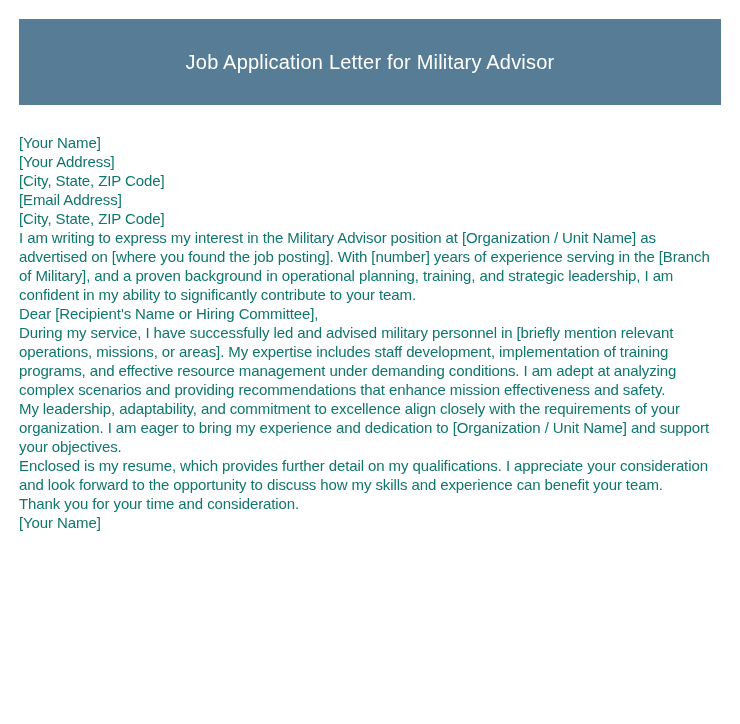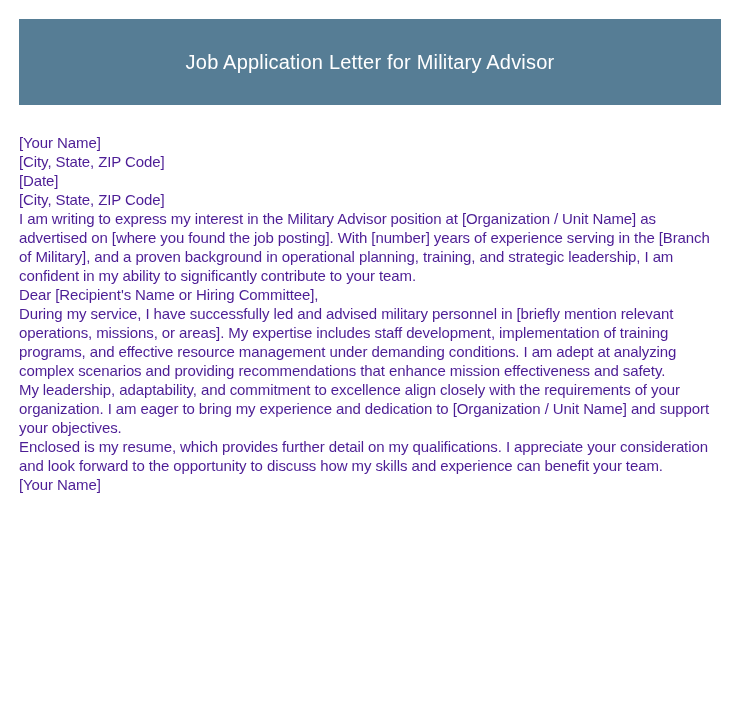--- a/index.html
+++ b/index.html
@@ -51,36 +51,38 @@
 </style>
 </head>
 <body>
 
 <div class="page">
 
   <header class="banner" style="background: rgb(86, 125, 149);">
     <h1 style="color: rgb(255, 255, 255);">Job Application Letter for Military Advisor</h1>
   </header>
 
-  <main class="letter" style="color: #4c1d95;">
+  <main class="letter" style="color: #0f766e;">
 
     <div>
       <div class="line">[Your Name]</div>
+      <div class="line">[Your Address]</div>
       <div class="line">[City, State, ZIP Code]</div>
-      <div class="line">[Date]</div>
+      <div class="line">[Email Address]</div>
     </div>
 
     <div>
       <div class="line">[City, State, ZIP Code]</div>
     </div>
 
     <p>I am writing to express my interest in the Military Advisor position at [Organization / Unit Name] as advertised on [where you found the job posting]. With [number] years of experience serving in the [Branch of Military], and a proven background in operational planning, training, and strategic leadership, I am confident in my ability to significantly contribute to your team.</p>
 
     <p>Dear [Recipient's Name or Hiring Committee],</p>
     <p>During my service, I have successfully led and advised military personnel in [briefly mention relevant operations, missions, or areas]. My expertise includes staff development, implementation of training programs, and effective resource management under demanding conditions. I am adept at analyzing complex scenarios and providing recommendations that enhance mission effectiveness and safety.</p>
     <p>My leadership, adaptability, and commitment to excellence align closely with the requirements of your organization. I am eager to bring my experience and dedication to [Organization / Unit Name] and support your objectives.</p>
     <p>Enclosed is my resume, which provides further detail on my qualifications. I appreciate your consideration and look forward to the opportunity to discuss how my skills and experience can benefit your team.</p>
+    <p>Thank you for your time and consideration.</p>
 
     <p>[Your Name]</p>
 
   </main>
 
 </div>
 
 </body></html>

